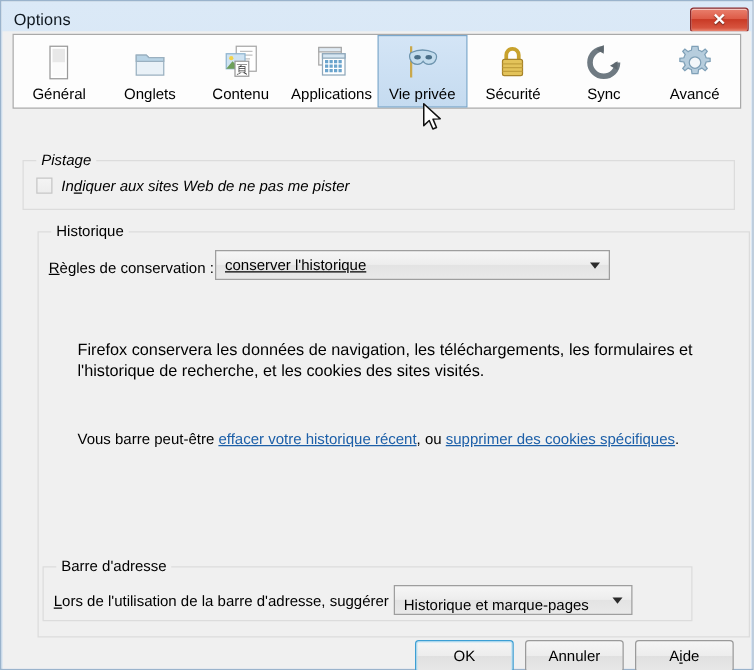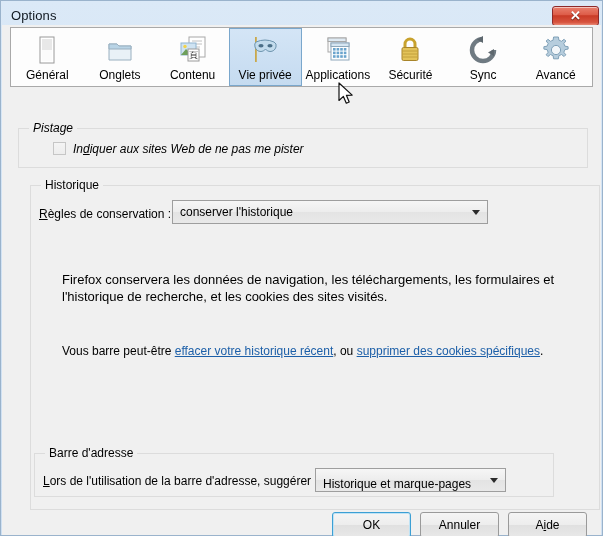--- a/index.html
+++ b/index.html
@@ -143,21 +143,20 @@
   #gb-historique { left: 16px; top: 160px; width: 570px; height: 325px; margin-left: 12px; }
   #gb-adresse  { left: 32px; top: 428px; width: 520px; height: 44px; }
 
   
   #checkbox-row {
     position: absolute;
     left: 10px;
     top: 13px;
     display: flex;
     align-items: flex-start;
-    margin-left: 24px;
   }
   .checkbox {
     width: 13px;
     height: 13px;
     box-sizing: border-box;
     border: 1px solid #c6c6c6;
     background: linear-gradient(to bottom, #f4f4f4, #ededed);
     margin-right: 7px;
     flex: none;
   }
@@ -206,21 +205,21 @@
     position: absolute;
     left: 50%;
     top: 50%;
     margin-left: -4px;
     margin-top: -2px;
     border-left: 4px solid transparent;
     border-right: 4px solid transparent;
     border-top: 5px solid #2b2b2b;
   }
   #combo-retention { left: 141px; top: 157px - 157px; }
-  #combo-retention { left: 141px; top: 14px; width: 316px; height: 24px; }
+  #combo-retention { left: 141px; top: 14px; width: 316px; height: 24px; text-decoration: underline; }
   #combo-suggest   { left: 280px; top: 14px; width: 191px; height: 24px; align-items: flex-end; }
 
   
   #hist-desc {
     position: absolute;
     left: 31px;
     top: 85px;
     width: 500px;
     font-size: 13px;
     line-height: 17px;
@@ -335,32 +334,20 @@
             <line x1="15" y1="10" x2="25" y2="10" stroke="#c0c0c0"></line>
             <line x1="15" y1="13" x2="23" y2="13" stroke="#c0c0c0"></line>
             <rect x="4" y="9" width="15" height="12" fill="#cfe3f2" stroke="#8fb4cf"></rect>
             <path d="M4 21 l5 -6 l4 4 l3 -3 l3 5 z" fill="#6d9f5a"></path>
             <circle cx="8" cy="12.5" r="1.7" fill="#f2d24b"></circle>
             <rect x="11" y="15" width="11" height="12" fill="#ffffff" stroke="#9a9a9a"></rect>
             <text x="16.5" y="24" font-size="9" text-anchor="middle" fill="#333" font-family="DejaVu Sans">頁</text>
           </svg>
         </div>
         <div class="label">Contenu</div>
-      </div>
-
-      <div class="tab selected">
-        <div class="icon">
-          <svg width="32" height="32" viewBox="0 0 32 32">
-            <rect x="6" y="3" width="1.8" height="25" fill="#c9a84c"></rect>
-            <path d="M7 8 q9 -4 18 0 q3 1.5 2 5 q-1.5 4.5 -6 4.5 q-3 0 -4.5 -2.5 q-1.5 2.5 -4.5 2.5 q-4.5 0 -6 -4.5 q-1 -3.5 1 -5 z" fill="#c3dced" stroke="#6d94ae" stroke-width="1"></path>
-            <ellipse cx="12" cy="11.8" rx="2.6" ry="1.8" fill="#4a6f88"></ellipse>
-            <ellipse cx="21" cy="11.8" rx="2.6" ry="1.8" fill="#4a6f88"></ellipse>
-          </svg>
-        </div>
-        <div class="label">Vie privée</div>
       </div>
 
       <div class="tab">
         <div class="icon">
           <svg width="32" height="32" viewBox="0 0 32 32">
             <rect x="6" y="4" width="18" height="14" fill="#fafafa" stroke="#a8a8a8"></rect>
             <rect x="6" y="4" width="18" height="3.5" fill="#dfeaf3" stroke="#a8a8a8"></rect>
             <rect x="9" y="9" width="18" height="17" fill="#ffffff" stroke="#8fa8bb"></rect>
             <rect x="9" y="9" width="18" height="3.5" fill="#d6e6f2" stroke="#8fa8bb"></rect>
             <g fill="#6aa4cd">
@@ -375,20 +362,32 @@
               <rect x="11" y="21.2" width="2.6" height="2.6"></rect>
                 <rect x="14.6" y="21.2" width="2.6" height="2.6"></rect>
               <rect x="18.2" y="21.2" width="2.6" height="2.6"></rect>
                 <rect x="21.8" y="21.2" width="2.6" height="2.6"></rect>
             </g>
           </svg>
         </div>
         <div class="label">Applications</div>
       </div>
 
+      <div class="tab selected">
+        <div class="icon">
+          <svg width="32" height="32" viewBox="0 0 32 32">
+            <rect x="6" y="3" width="1.8" height="25" fill="#c9a84c"></rect>
+            <path d="M7 8 q9 -4 18 0 q3 1.5 2 5 q-1.5 4.5 -6 4.5 q-3 0 -4.5 -2.5 q-1.5 2.5 -4.5 2.5 q-4.5 0 -6 -4.5 q-1 -3.5 1 -5 z" fill="#c3dced" stroke="#6d94ae" stroke-width="1"></path>
+            <ellipse cx="12" cy="11.8" rx="2.6" ry="1.8" fill="#4a6f88"></ellipse>
+            <ellipse cx="21" cy="11.8" rx="2.6" ry="1.8" fill="#4a6f88"></ellipse>
+          </svg>
+        </div>
+        <div class="label">Vie privée</div>
+      </div>
+
       <div class="tab">
         <div class="icon">
           <svg width="32" height="32" viewBox="0 0 32 32">
             <path d="M11 14 v-4 a5 5 0 0 1 10 0 v4" fill="none" stroke="#c8a22d" stroke-width="3"></path>
             <rect x="8" y="13.5" width="16" height="13" rx="1.5" fill="#e3c35a" stroke="#a8842a"></rect>
             <line x1="8" y1="17" x2="24" y2="17" stroke="#c2a03c"></line>
             <line x1="8" y1="20" x2="24" y2="20" stroke="#c2a03c"></line>
             <line x1="8" y1="23" x2="24" y2="23" stroke="#c2a03c"></line>
           </svg>
         </div>

